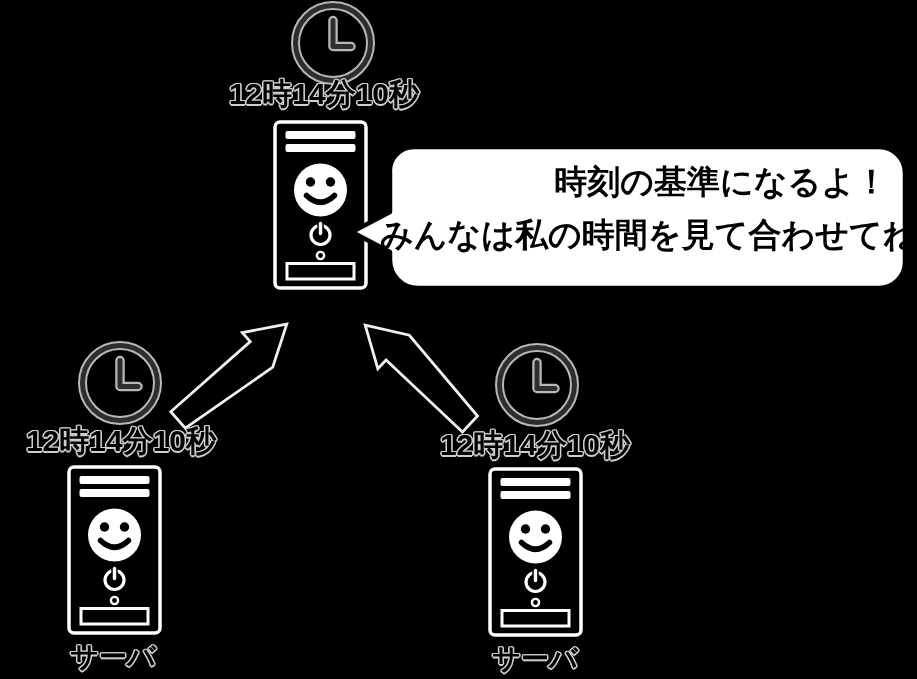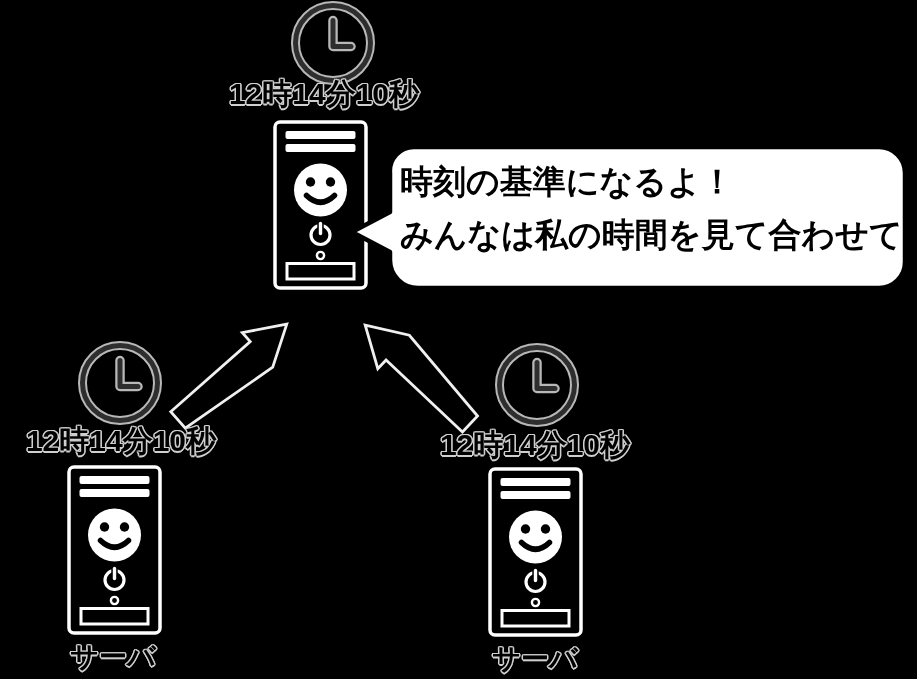--- a/index.html
+++ b/index.html
@@ -22,25 +22,25 @@
     text-shadow:
       -1.5px 0 0 var(--ol), 1.5px 0 0 var(--ol),
       0 -1.5px 0 var(--ol), 0 1.5px 0 var(--ol),
       -1px -1px 0 var(--ol), 1px -1px 0 var(--ol),
       -1px 1px 0 var(--ol), 1px 1px 0 var(--ol);
   }
   .time-text { font-size:30px; width:302px; }
   .label-text { font-size:28px; width:300px; }
   .bubble-text {
     position:absolute;
-    left:400px; width:508px;
+    left:380px; width:508px;
     color:#000;
     font-weight:900;
     font-size:33px;
-    text-align:left;
+    text-align:right;
     white-space:nowrap;
   }
 </style>
 </head>
 <body>
 
 <div class="stage">
 
   <svg class="layer" width="917" height="679" viewBox="0 0 917 679">
     <defs>

